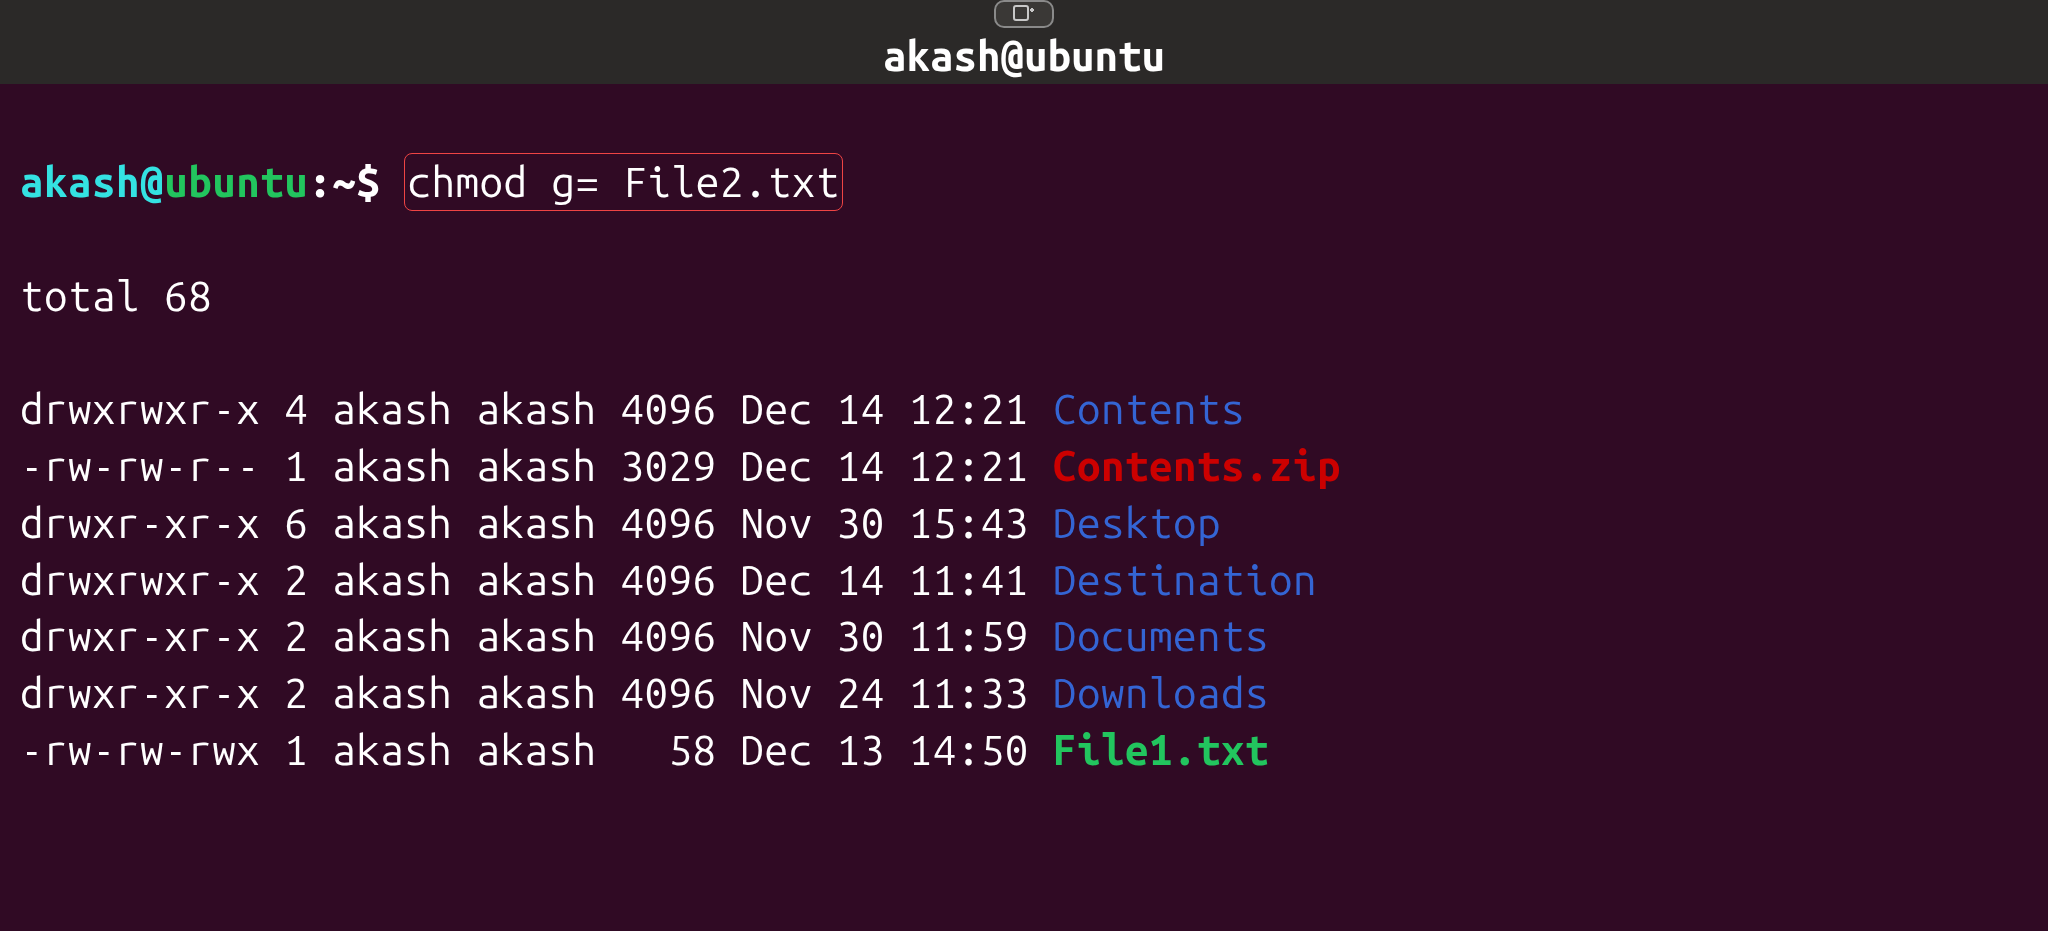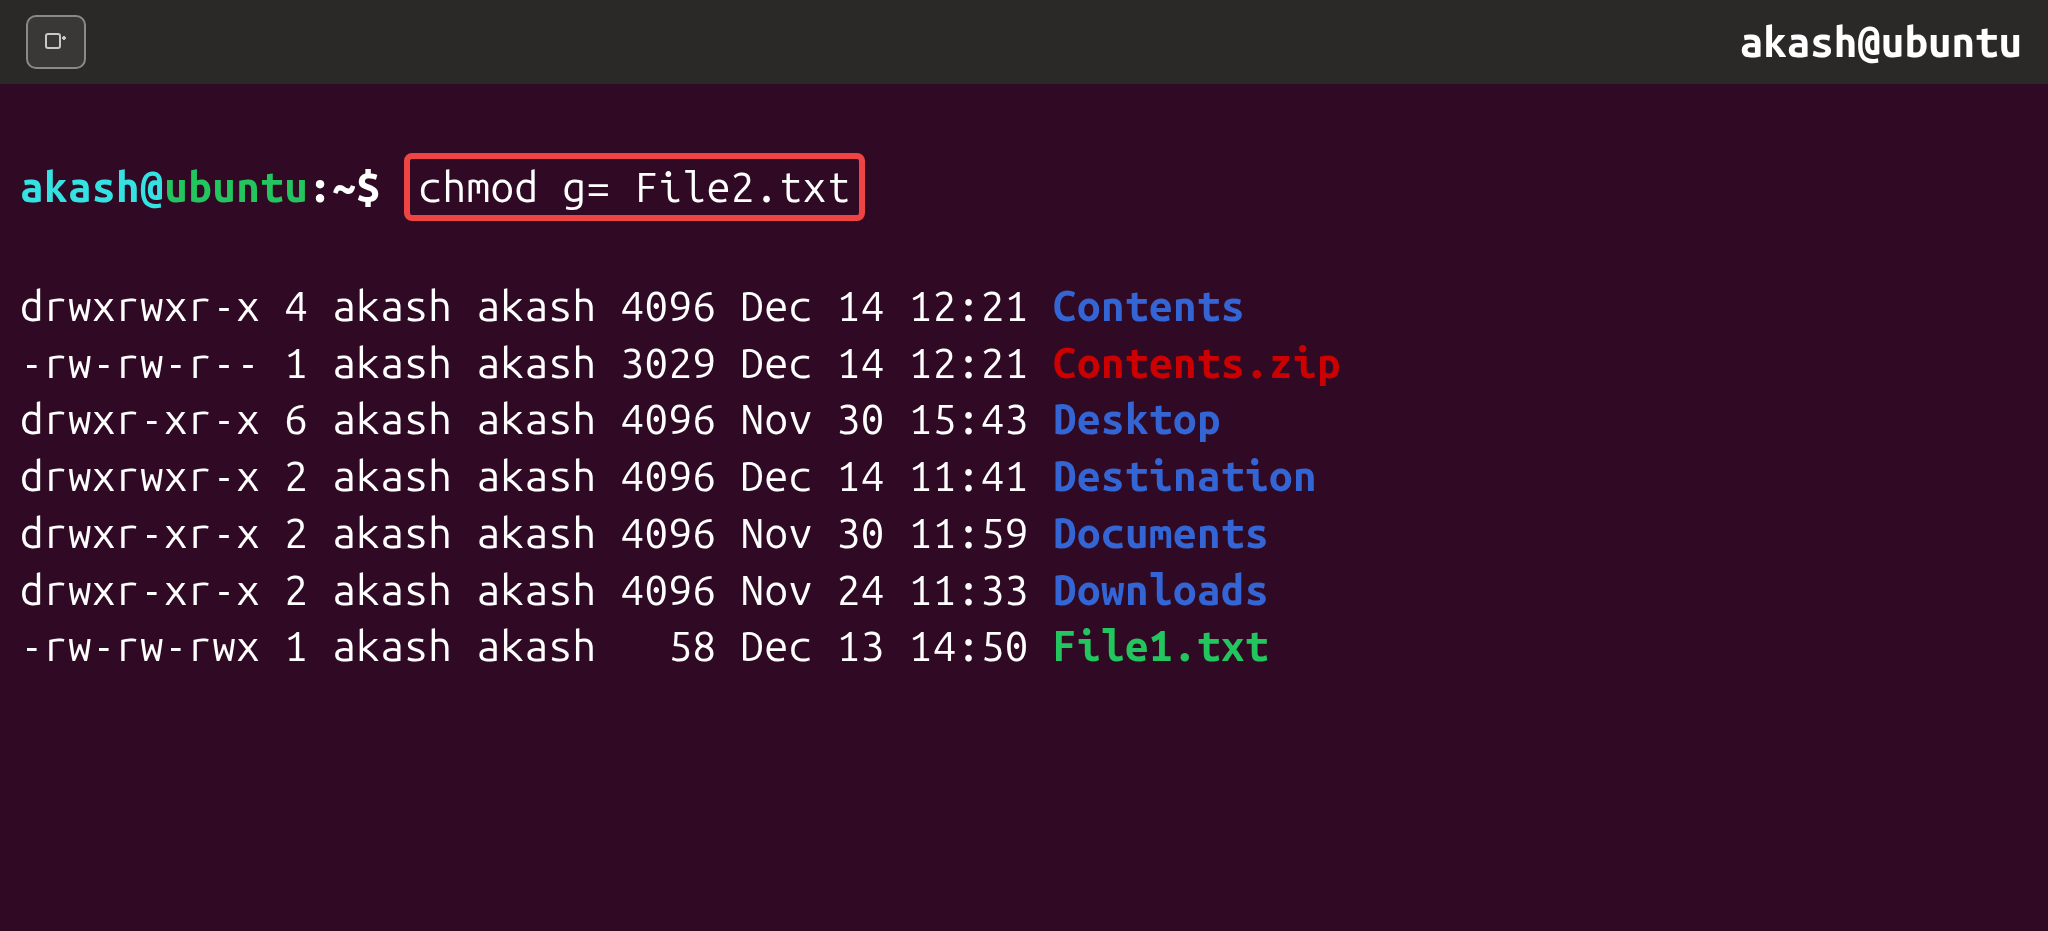--- a/index.html
+++ b/index.html
@@ -1,46 +1,47 @@
 <!DOCTYPE html>
 <html><head>
 <meta charset="utf-8">
 <style>
   html,body{margin:0;padding:0;width:2048px;height:931px;background:#300a24;
     font-family:"Ubuntu Mono","DejaVu Sans Mono",Consolas,monospace;
     font-size:42px;line-height:1.35;color:#ffffff;overflow:hidden;}
   .titlebar{height:84px;background:#2b2928;display:flex;align-items:center;
-    justify-content:space-between;padding:0 26px;box-sizing:border-box;}
+    justify-content:space-between;padding:0 4px;box-sizing:border-box;flex-direction:column;}
   .new-tab{width:56px;height:50px;border:2.5px solid #8a8a8a;border-radius:10px;
     display:flex;align-items:center;justify-content:center;color:#d0d0d0;
     font-size:26px;background:#3a3836;}
   .title{color:#ffffff;font-weight:bold;font-size:42px;}
   .term{padding:12px 20px;letter-spacing:.5px;white-space:pre;}
   .user{color:#34e2e2;font-weight:bold;margin-top:48px;}
   .host{color:#22c55e;font-weight:bold;}
   .colon{color:#ffffff;font-weight:bold;}
   .path{color:#ffffff;font-weight:bold;}
   .dollar{color:#ffffff;font-weight:bold;}
   .cmd{color:#ffffff;}
-  .dir{color:#3465d4;font-weight:bold;text-align:right;}
+  .dir{color:#3465d4;font-weight:normal;text-align:right;}
   .zip{color:#cc0000;font-weight:bold;margin-top:48px;}
   .exec{color:#22c55e;font-weight:bold;}
-  .box1{border:6px solid #ef4444;border-radius:8px;padding:0 8px;display:inline-block;}
+  .box1{border:1px solid #ef4444;border-radius:8px;padding:0 2px;display:inline-block;}
   .line{display:block;white-space:pre;}
 </style>
 </head>
 <body>
 
 <div class="titlebar">
   <div class="new-tab">
     <svg width="24" height="24" viewBox="0 0 24 24">
       <rect x="2" y="4" width="14" height="14" rx="2" fill="none" stroke="#c8c8c8" stroke-width="2"></rect>
       <path d="M18 8 h4 M20 6 v4" stroke="#c8c8c8" stroke-width="2"></path>
     </svg>
   </div>
   <div class="title">akash@ubuntu</div>
 </div>
 
 <div class="term">
 <span class="line"><span class="user">akash</span><span class="user">@</span><span class="host">ubuntu</span><span class="colon">:</span><span class="path">~</span><span class="dollar">$</span> <span class="box1"><span class="cmd">chmod g= File2.txt</span></span></span>
+<span class="line">total 68</span>
 <span id="rows-host"><span class="line"><span>drwxrwxr-x 4 akash akash 4096 Dec 14 12:21 </span><span class="dir">Contents</span></span><span class="line"><span>-rw-rw-r-- 1 akash akash 3029 Dec 14 12:21 </span><span class="zip">Contents.zip</span></span><span class="line"><span>drwxr-xr-x 6 akash akash 4096 Nov 30 15:43 </span><span class="dir">Desktop</span></span><span class="line"><span>drwxrwxr-x 2 akash akash 4096 Dec 14 11:41 </span><span class="dir">Destination</span></span><span class="line"><span>drwxr-xr-x 2 akash akash 4096 Nov 30 11:59 </span><span class="dir">Documents</span></span><span class="line"><span>drwxr-xr-x 2 akash akash 4096 Nov 24 11:33 </span><span class="dir">Downloads</span></span><span class="line"><span>-rw-rw-rwx 1 akash akash   58 Dec 13 14:50 </span><span class="exec">File1.txt</span></span></span>
 
 </div>
 
 </body></html>

